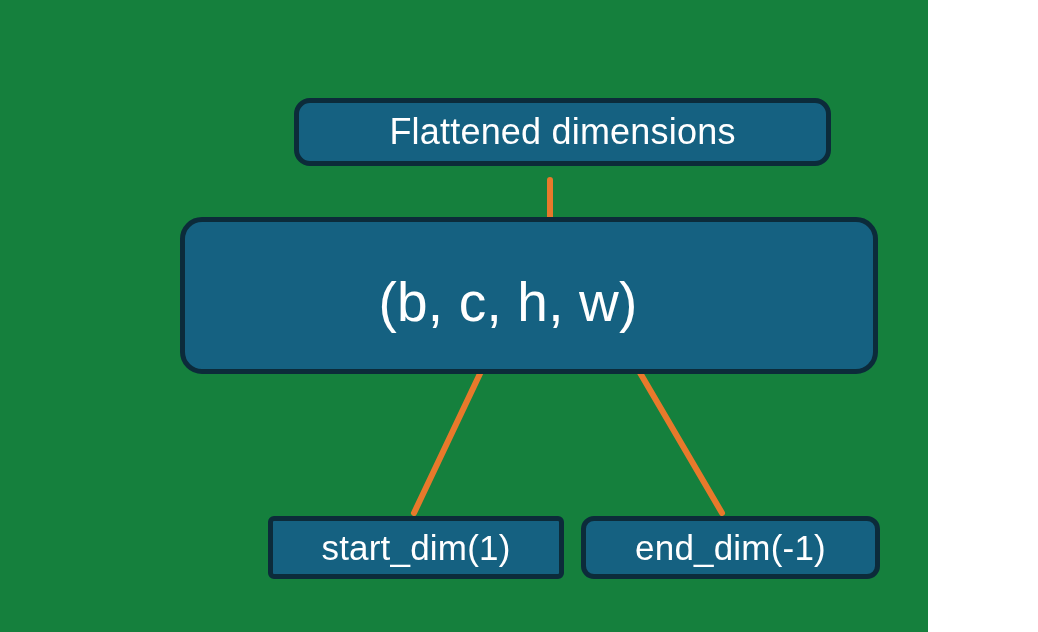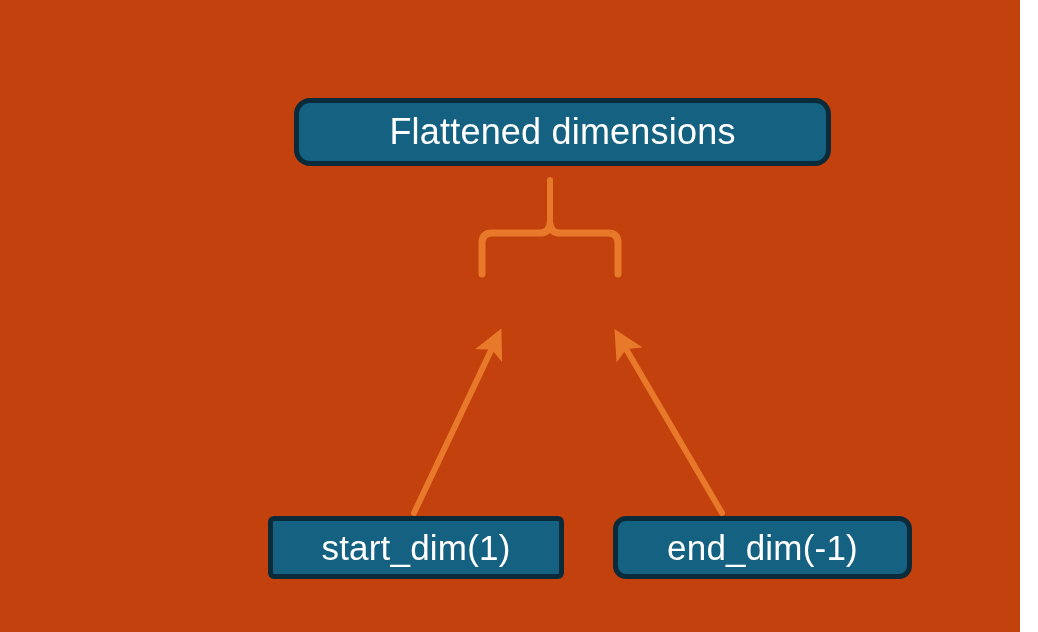--- a/index.html
+++ b/index.html
@@ -5,23 +5,23 @@
   html, body {
     margin: 0;
     padding: 0;
     background: #ffffff;
   }
   body {
     font-family: "Liberation Sans", sans-serif;
   }
   #canvas {
     position: relative;
-    width: 1020px;
+    width: 928px;
     height: 632px;
-    background: #c2410c;
+    background: #15803d;
     overflow: hidden;
   }
   .node {
     position: absolute;
     box-sizing: border-box;
     background: #156181;
     border: 5px solid #0c2b3a;
     border-radius: 14px;
     display: flex;
     align-items: center;
@@ -69,21 +69,20 @@
     border-radius: 6px;
     font-size: 35px;
   }
   #node-end-dim {
     left: 581px;
     top: 516px;
     width: 299px;
     height: 63px;
     border-radius: 13px;
     font-size: 35px;
-    margin-left: 32px;
   }
   #overlay {
     position: absolute;
     left: 0;
     top: 0;
     width: 1038px;
     height: 632px;
     pointer-events: none;
   }
   .connector-svg-layer { position: absolute; left: 0; top: 0; }
@@ -115,20 +114,23 @@
 
     <line x1="414" y1="513" x2="495" y2="342" stroke="#e8792b" stroke-width="6" stroke-linecap="round" marker-end="url(#arrowhead)"></line>
 
     <line x1="722" y1="513" x2="622" y2="342" stroke="#e8792b" stroke-width="6" stroke-linecap="round" marker-end="url(#arrowhead)"></line>
   </svg>
 
   <div class="node" id="node-flattened">
     <span>Flattened dimensions</span>
   </div>
 
+  <div class="node" id="node-tuple">
+    <span class="tuple-text">(b, c, h, w)</span>
+  </div>
 
   <div class="node" id="node-start-dim">
     <span>start_dim(1)</span>
   </div>
 
   <div class="node" id="node-end-dim">
     <span>end_dim(-1)</span>
   </div>
 
 </div>

